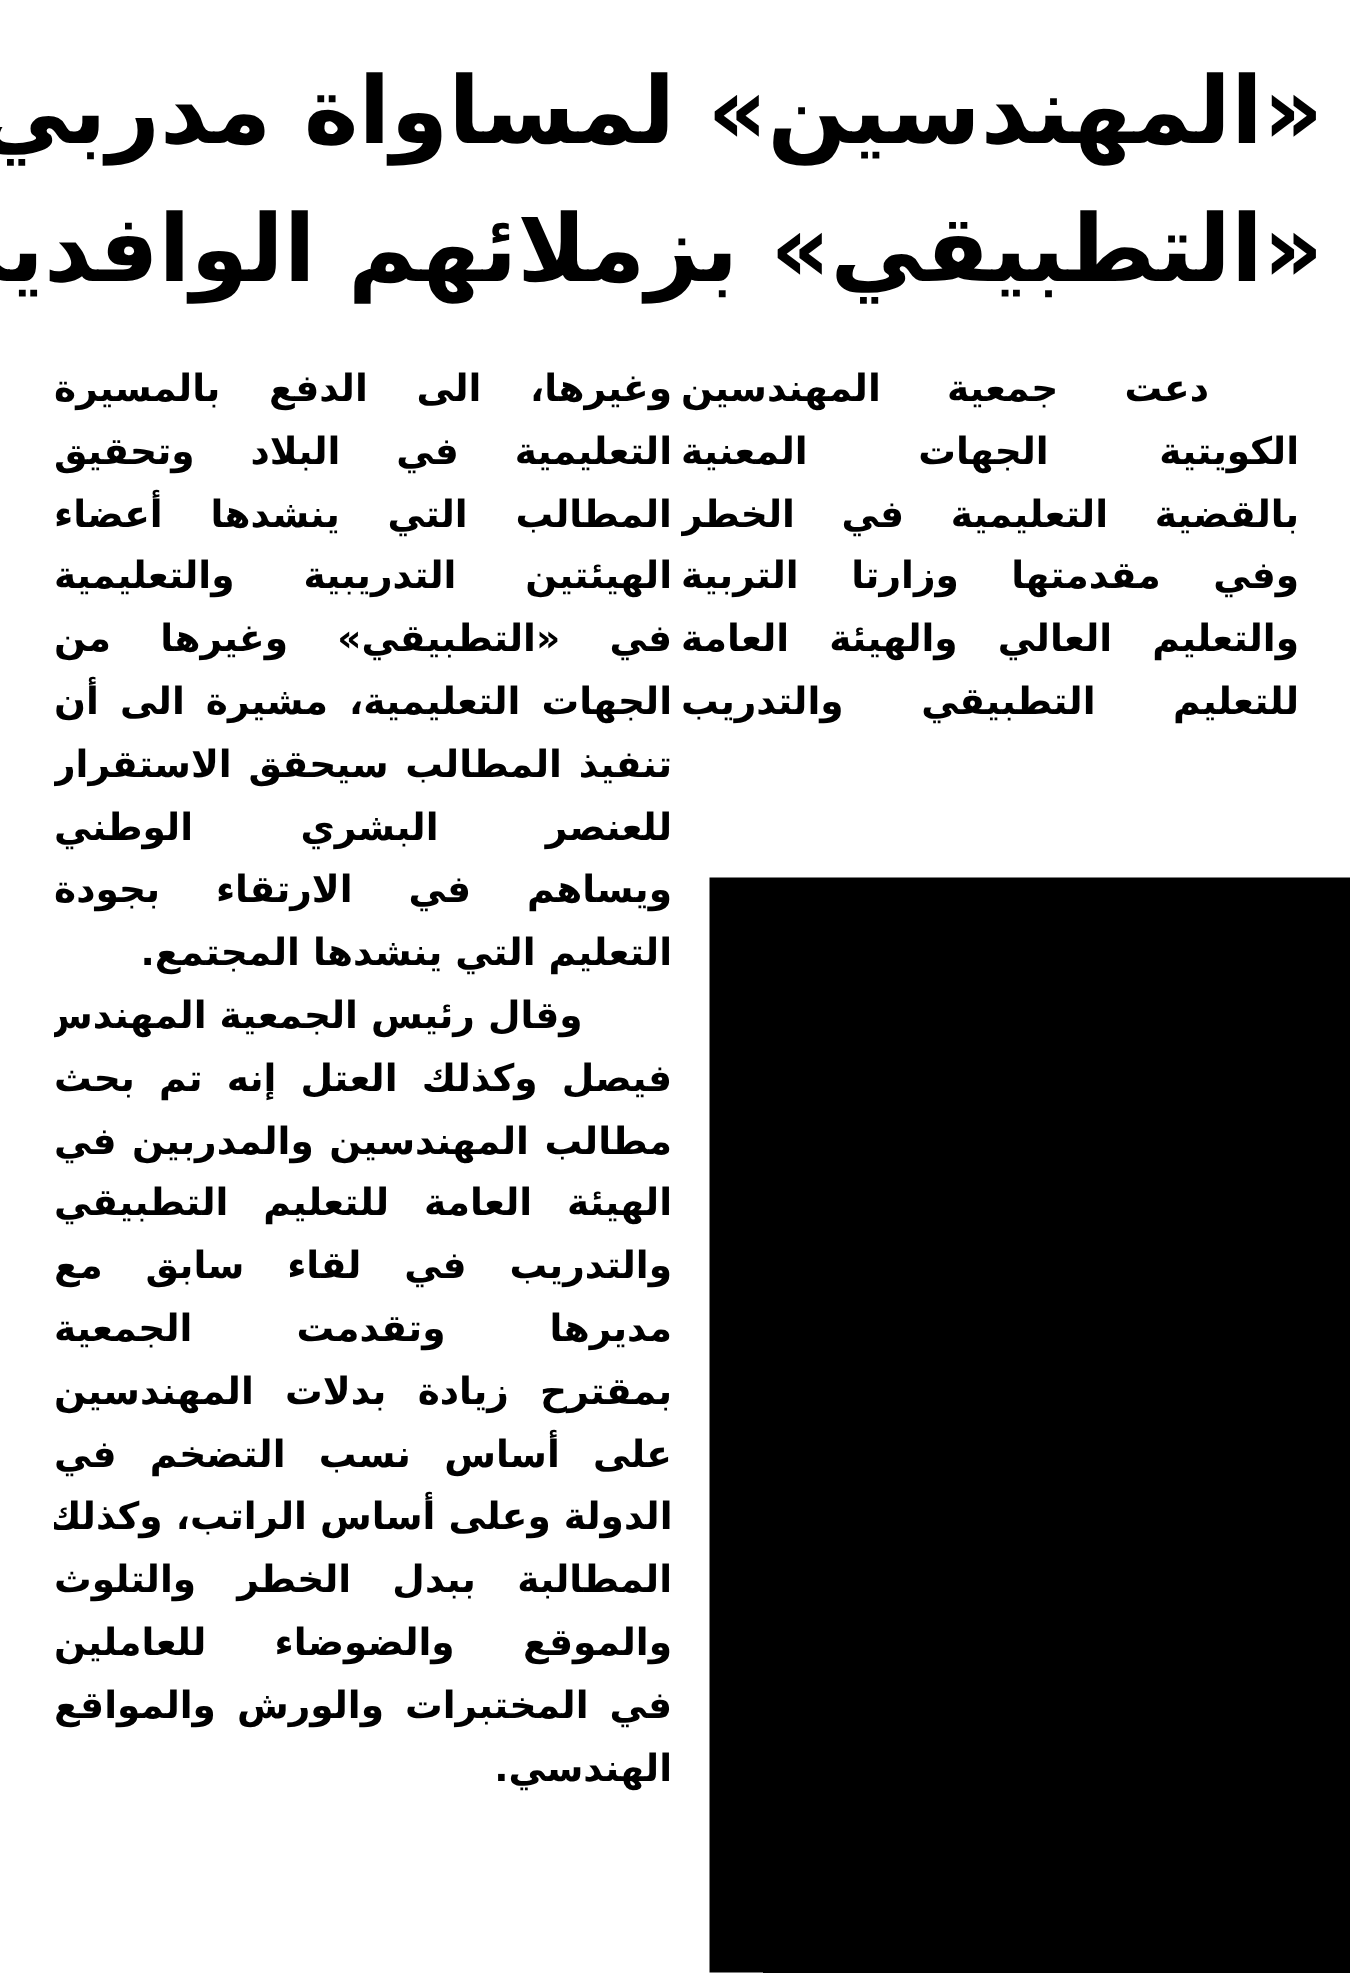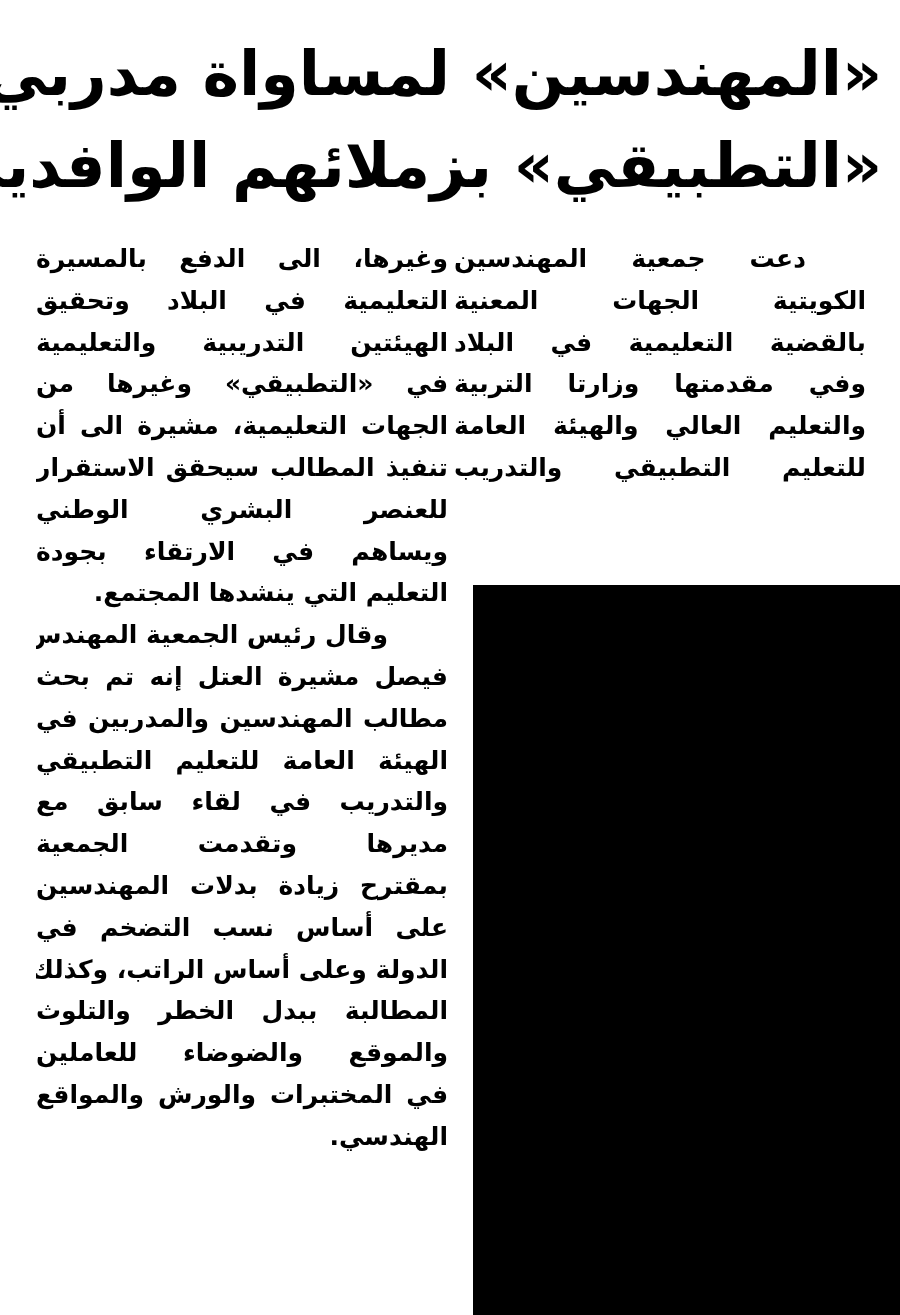--- a/index.html
+++ b/index.html
@@ -82,38 +82,39 @@
 <body>
 
 <div class="headline">
   <span class="headline-line line1">«المهندسين» لمساواة مدربي</span>
   <span class="headline-line line2">«التطبيقي» بزملائهم الوافدين</span>
 </div>
 
 <div class="col col-right">
   <span class="line indent">دعت جمعية المهندسين</span>
   <span class="line">الكويتية الجهات المعنية</span>
-  <span class="line">بالقضية التعليمية في البلاد</span>
+  <span class="line">بالقضية التعليمية في الخطر</span>
   <span class="line">وفي مقدمتها وزارتا التربية</span>
   <span class="line">والتعليم العالي والهيئة العامة</span>
   <span class="line">للتعليم التطبيقي والتدريب</span>
 </div>
 
 <div class="col col-left">
   <span class="line">وغيرها، الى الدفع بالمسيرة</span>
   <span class="line">التعليمية في البلاد وتحقيق</span>
+  <span class="line">المطالب التي ينشدها أعضاء</span>
   <span class="line">الهيئتين التدريبية والتعليمية</span>
   <span class="line">في «التطبيقي» وغيرها من</span>
   <span class="line">الجهات التعليمية، مشيرة الى أن</span>
   <span class="line">تنفيذ المطالب سيحقق الاستقرار</span>
   <span class="line">للعنصر البشري الوطني</span>
   <span class="line">ويساهم في الارتقاء بجودة</span>
   <span class="line last">التعليم التي ينشدها المجتمع.</span>
   <span class="line indent">وقال رئيس الجمعية المهندس</span>
-  <span class="line">فيصل مشيرة العتل إنه تم بحث</span>
+  <span class="line">فيصل وكذلك العتل إنه تم بحث</span>
   <span class="line">مطالب المهندسين والمدربين في</span>
   <span class="line">الهيئة العامة للتعليم التطبيقي</span>
   <span class="line">والتدريب في لقاء سابق مع</span>
   <span class="line">مديرها وتقدمت الجمعية</span>
   <span class="line">بمقترح زيادة بدلات المهندسين</span>
   <span class="line">على أساس نسب التضخم في</span>
   <span class="line">الدولة وعلى أساس الراتب، وكذلك</span>
   <span class="line">المطالبة ببدل الخطر والتلوث</span>
   <span class="line">والموقع والضوضاء للعاملين</span>
   <span class="line">في المختبرات والورش والمواقع</span>

